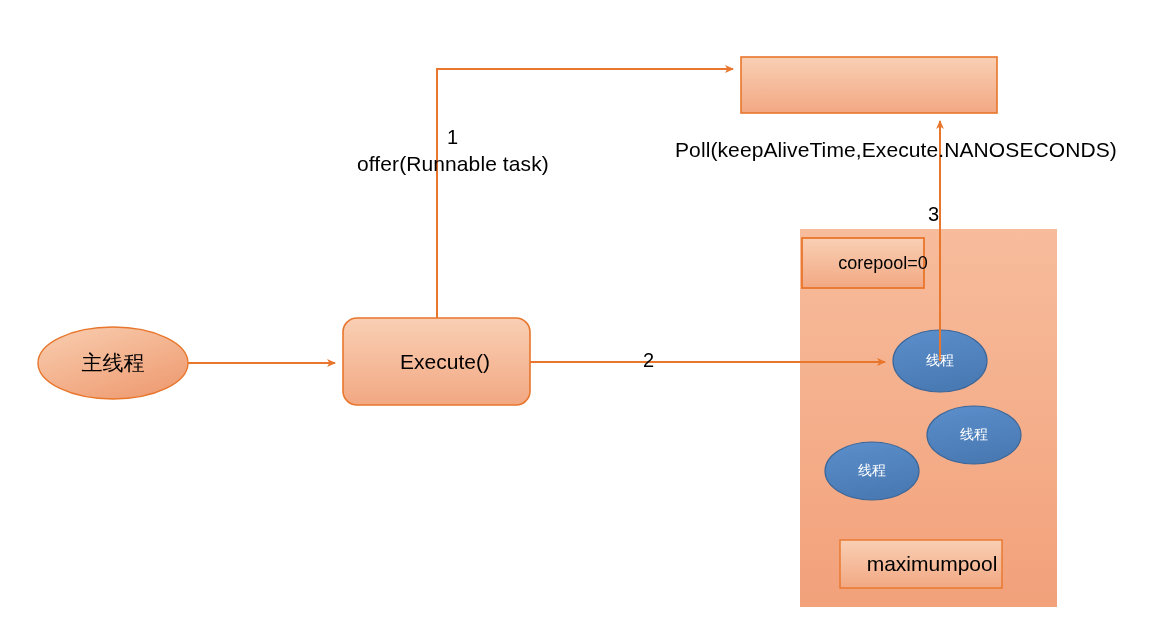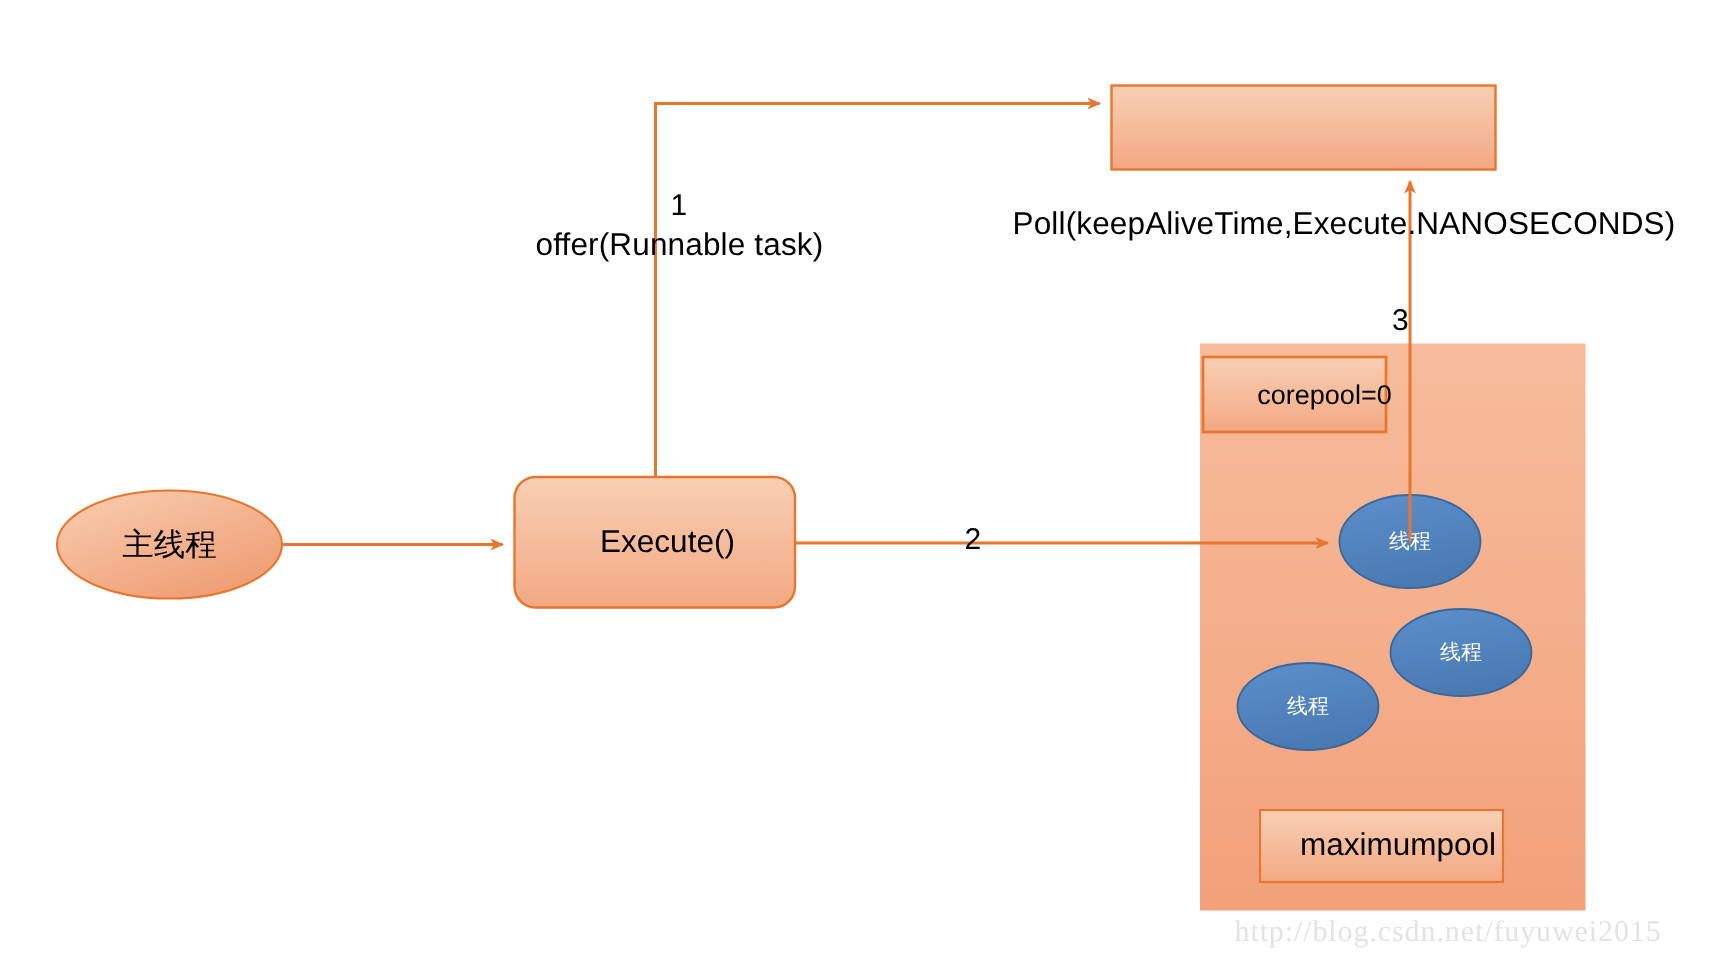--- a/index.html
+++ b/index.html
@@ -184,15 +184,14 @@
   <div class="node-text" id="corepool-text">corepool=0</div>
 
   <div class="node-text" id="maximumpool-text">maximumpool</div>
 
   <div class="node-text thread-text" id="thread-1-text">线程</div>
 
   <div class="node-text thread-text" id="thread-2-text">线程</div>
 
   <div class="node-text thread-text" id="thread-3-text">线程</div>
 
-  <div class="label" id="watermark">http://blog.csdn.net/fuyuwei2015</div>
 
 </div>
 
 </body></html>

